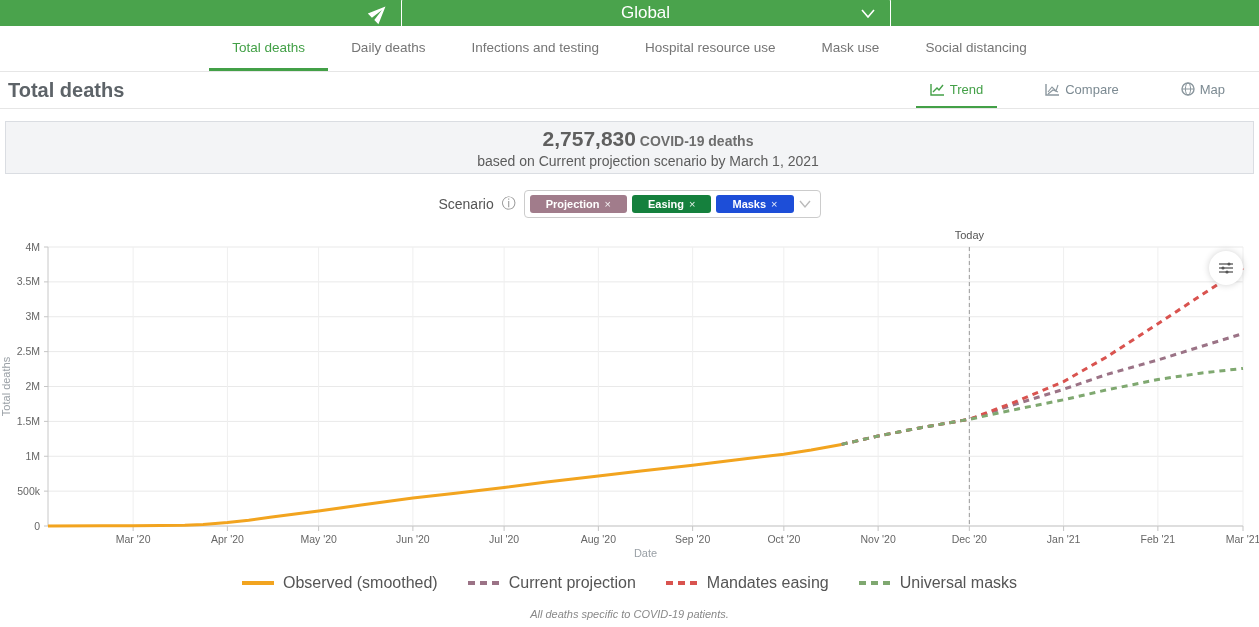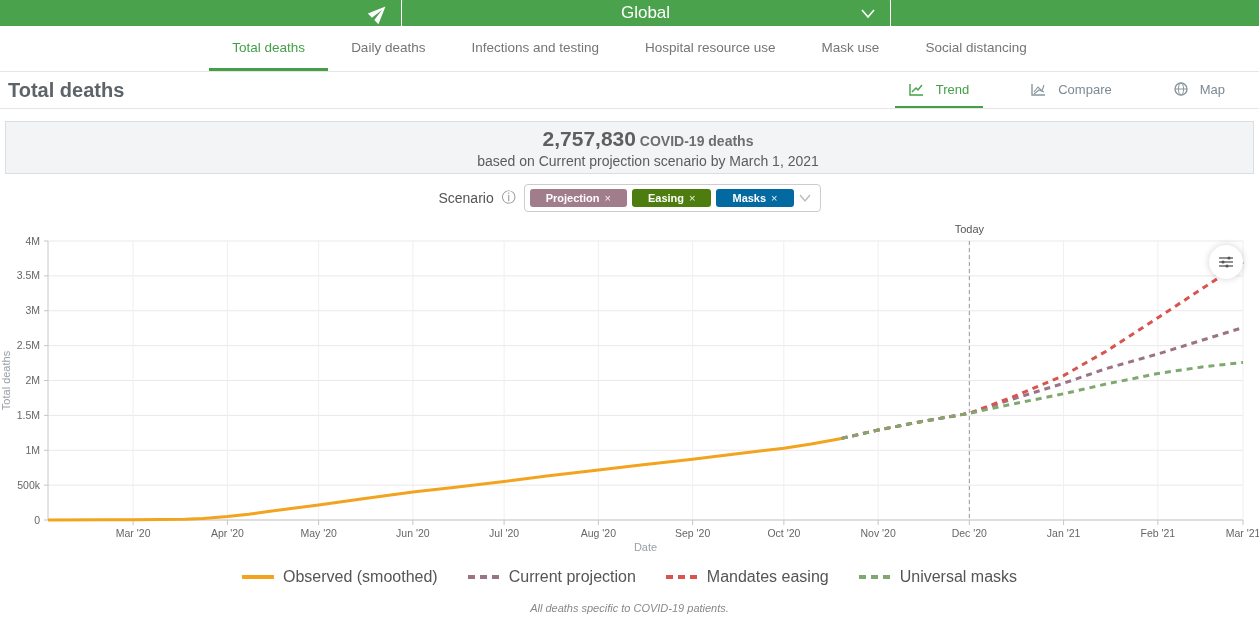--- a/index.html
+++ b/index.html
@@ -14,32 +14,32 @@
   .loc-select .chev { position:absolute; right:14px; top:9px; }
   
   .tabs { height:46px; border-bottom:1px solid #e6e6e6; display:flex; justify-content:center; }
   .tab { padding:0 23px; display:flex; align-items:center; font-size:13.5px; color:#757575;
          border-bottom:3px solid transparent; cursor:pointer; }
   .tab.active { color:#43a047; border-bottom-color:#43a047; }
   
   .titlebar { height:37px; border-bottom:1px solid #e6e6e6; display:flex; align-items:center; padding:0 20px 0 8px; }
   .page-title { font-size:20px; font-weight:bold; color:#5d6368; }
   .views { margin-left:auto; display:flex; gap:34px; height:100%; }
-  .view { display:flex; align-items:center; gap:12px; font-size:13px; color:#7c8a92; cursor:pointer;
+  .view { display:flex; align-items:center; gap:5px; font-size:13px; color:#7c8a92; cursor:pointer;
           border-bottom:2px solid transparent; padding:0 14px; }
   .view.active { color:#43a047; border-bottom-color:#43a047; }
   .view svg { display:block; }
   
   .banner { margin:12px 5px 10px 5px; height:53px; background:#f3f4f6; border:1px solid #dadde2; border-radius:0;
             display:flex; flex-direction:column; align-items:center; justify-content:center;padding-left:37px; }
   .banner .l1 { font-size:14px; font-weight:bold; color:#6e6e6e; }
   .banner .l1 .big { font-size:21px; color:#5f5f5f; }
   .banner .l2 { font-size:14px; color:#5c5c5c; margin-top:2px; }
   
-  .scenario-row { margin-top:10px; display:flex; align-items:center; justify-content:center; gap:8px; }
+  .scenario-row { margin-top:16px; display:flex; align-items:center; justify-content:center; gap:8px; }
   .scenario-label { font-size:14px; color:#555; }
   .info-ic { font-size:14px; color:#8a8a8a; cursor:pointer; }
   .scen-select { min-width:238px; height:28px; background:#fff; border:1px solid #ccc; border-radius:4px;
                  display:flex; align-items:center; gap:5px; padding:0 26px 0 5px; position:relative; cursor:pointer; }
   .chip { color:#fff; font-size:11px; font-weight:bold; border-radius:3px; padding:3px 16px; display:flex; gap:5px; align-items:center; }
   .chip .x { font-weight:normal; opacity:.9; cursor:pointer; }
   .scen-select .chev { position:absolute; right:8px; top:8px; }
   
   .chart-wrap { position:relative; margin-top:7px; }
   .chart-menu-btn { position:absolute; right:16px; top:26px; width:34px; height:34px; border-radius:50%;
@@ -110,25 +110,25 @@
 </section>
 
 <div class="scenario-row">
   <span class="scenario-label">Scenario</span>
   <span class="info-ic">ⓘ</span>
   <div class="scen-select">
     <span class="chip" style="background: rgb(161, 124, 139);">
         <span>Projection</span>
         <span class="x">×</span>
       </span>
-    <span class="chip" style="background: #4d7c0f;">
+    <span class="chip" style="background: #15803d;">
         <span>Easing</span>
         <span class="x">×</span>
       </span>
-    <span class="chip" style="background: #0369a1;">
+    <span class="chip" style="background: #1d4ed8;">
         <span>Masks</span>
         <span class="x">×</span>
       </span>
     <svg class="chev" width="14" height="10" viewBox="0 0 14 10">
       <polyline points="2,2 7,8 12,2" fill="none" stroke="#bbb" stroke-width="1.4"></polyline>
     </svg>
   </div>
 </div>
 
 <div class="chart-wrap">

